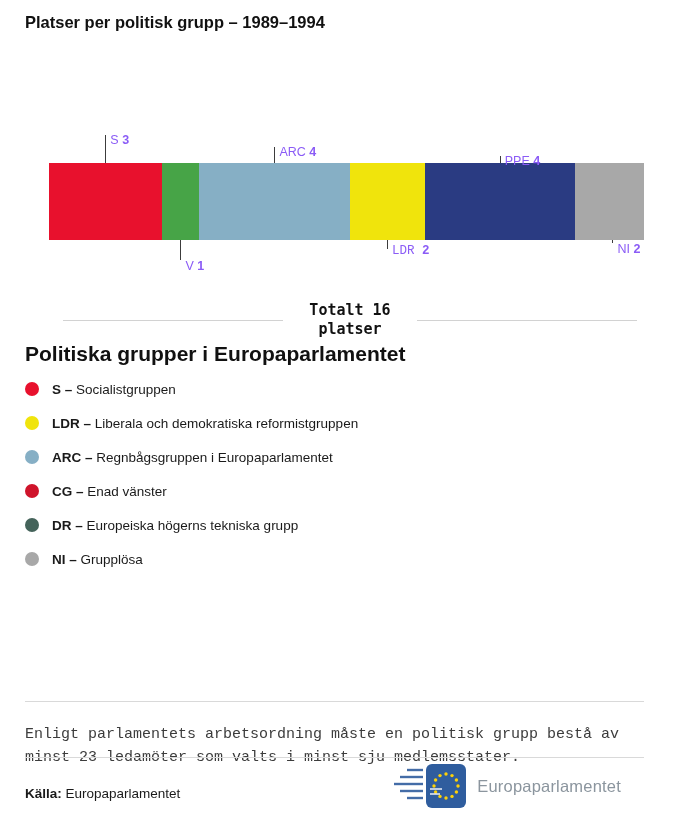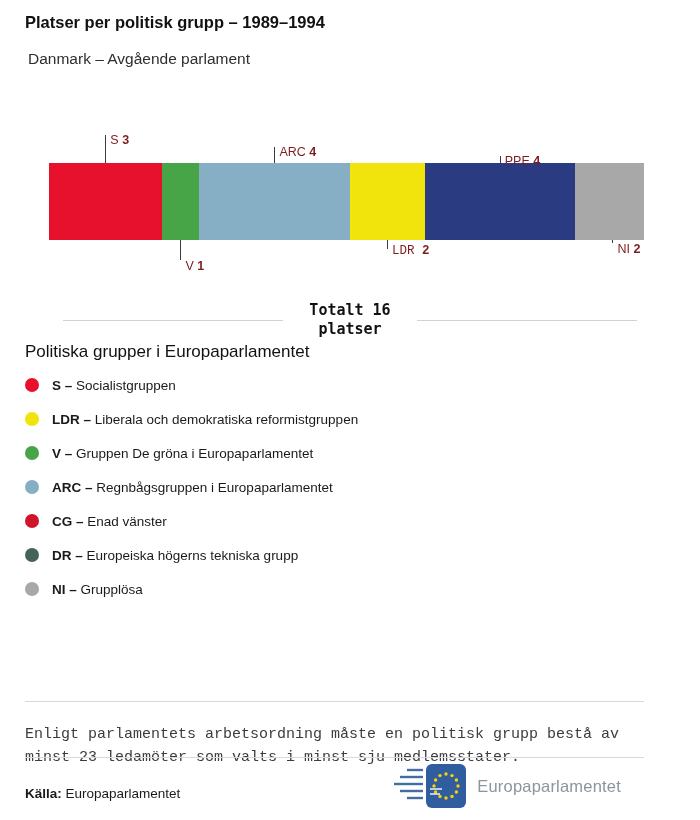--- a/index.html
+++ b/index.html
@@ -8,32 +8,32 @@
 
   .title{position:absolute;left:25px;top:13px;font-size:16.5px;font-weight:bold;color:#111;}
   .subtitle{position:absolute;left:28px;top:50px;font-size:15.5px;color:#2e2e2e;}
 
   .chart-area{position:absolute;left:49px;top:163px;width:601px;height:77px;}
   .bar{display:flex;width:100%;height:100%;}
   .seg{height:100%;}
 
   .callout{position:absolute;width:0;height:0;overflow:visible;}
   .callout .tick{position:absolute;left:0;width:1px;background:#3c3c3c;}
-  .callout .clabel{position:absolute;left:5px;font-size:12.5px;white-space:nowrap;color:#7f1d1d;}
+  .callout .clabel{position:absolute;left:5px;font-size:12.5px;white-space:nowrap;color:#8b5cf6;}
   .callout .clabel b{font-weight:bold;}
 
   .total-row{position:absolute;left:0;top:301px;width:700px;display:flex;align-items:center;}
   .total-row .rule{flex:1;height:1px;background:#d2d2d2;}
   .total-row .rule.left{margin-left:63px;}
   .total-row .rule.right{margin-right:63px;}
   .total-text{padding:0 26px;text-align:center;font-family:"DejaVu Sans Mono",monospace;
               font-weight:bold;font-size:15px;line-height:19px;color:#111;}
 
   .legend{position:absolute;left:25px;top:342px;width:650px;}
-  .legend-title{font-size:17px;font-weight:normal;color:#111;margin:0 0 6px 0;}
+  .legend-title{font-size:21px;font-weight:bold;color:#111;margin:0 0 6px 0;}
   .legend-list{list-style:none;margin:0;padding:0;}
   .legend-item{display:flex;align-items:center;height:34px;}
   .dot{width:14px;height:14px;border-radius:50%;margin-right:13px;flex:none;}
   .ltext{font-size:13.5px;color:#1a1a1a;}
   .ltext b{font-weight:bold;}
 
   .divider{position:absolute;left:25px;width:650px;height:1px;background:#d9d9d9;}
   .divider.d1{top:701px;}
   .divider.d2{top:757px;}
 
@@ -44,21 +44,20 @@
 
   .logo{position:absolute;right:23px;top:763px;display:flex;align-items:center;gap:10px;}
   .logo-text{font-size:16.5px;color:#8b959e;letter-spacing:0.2px;}
 </style>
 </head>
 <body>
 
 <div class="page">
 
   <div class="title">Platser per politisk grupp – 1989–1994</div>
-  <div class="subtitle">Danmark – Avgående parlament</div>
 
   <div class="chart-area">
     <div class="bar">
         <div class="seg" style="width: 18.75%; background: rgb(232, 17, 45);"></div>
         <div class="seg" style="width: 6.25%; background: rgb(71, 164, 71);"></div>
         <div class="seg" style="width: 25%; background: rgb(134, 175, 197);"></div>
         <div class="seg" style="width: 12.5%; background: rgb(240, 228, 12);"></div>
         <div class="seg" style="width: 25%; background: rgb(42, 59, 130);"></div>
         <div class="seg" style="width: 12.5%; background: rgb(168, 168, 168);"></div>
       </div>
@@ -101,24 +100,20 @@
   <div class="legend">
     <h2 class="legend-title">Politiska grupper i Europaparlamentet</h2>
     <ul class="legend-list">
         <li class="legend-item">
           <span class="dot" style="background: rgb(232, 17, 45);"></span>
           <span class="ltext"><b>S – </b>Socialistgruppen</span>
         </li>
         <li class="legend-item">
           <span class="dot" style="background: rgb(240, 228, 12);"></span>
           <span class="ltext"><b>LDR – </b>Liberala och demokratiska reformistgruppen</span>
-        </li>
-        <li class="legend-item">
-          <span class="dot" style="background: rgb(71, 164, 71);"></span>
-          <span class="ltext"><b>V – </b>Gruppen De gröna i Europaparlamentet</span>
         </li>
         <li class="legend-item">
           <span class="dot" style="background: rgb(134, 175, 197);"></span>
           <span class="ltext"><b>ARC – </b>Regnbågsgruppen i Europaparlamentet</span>
         </li>
         <li class="legend-item">
           <span class="dot" style="background: rgb(207, 20, 43);"></span>
           <span class="ltext"><b>CG – </b>Enad vänster</span>
         </li>
         <li class="legend-item">

